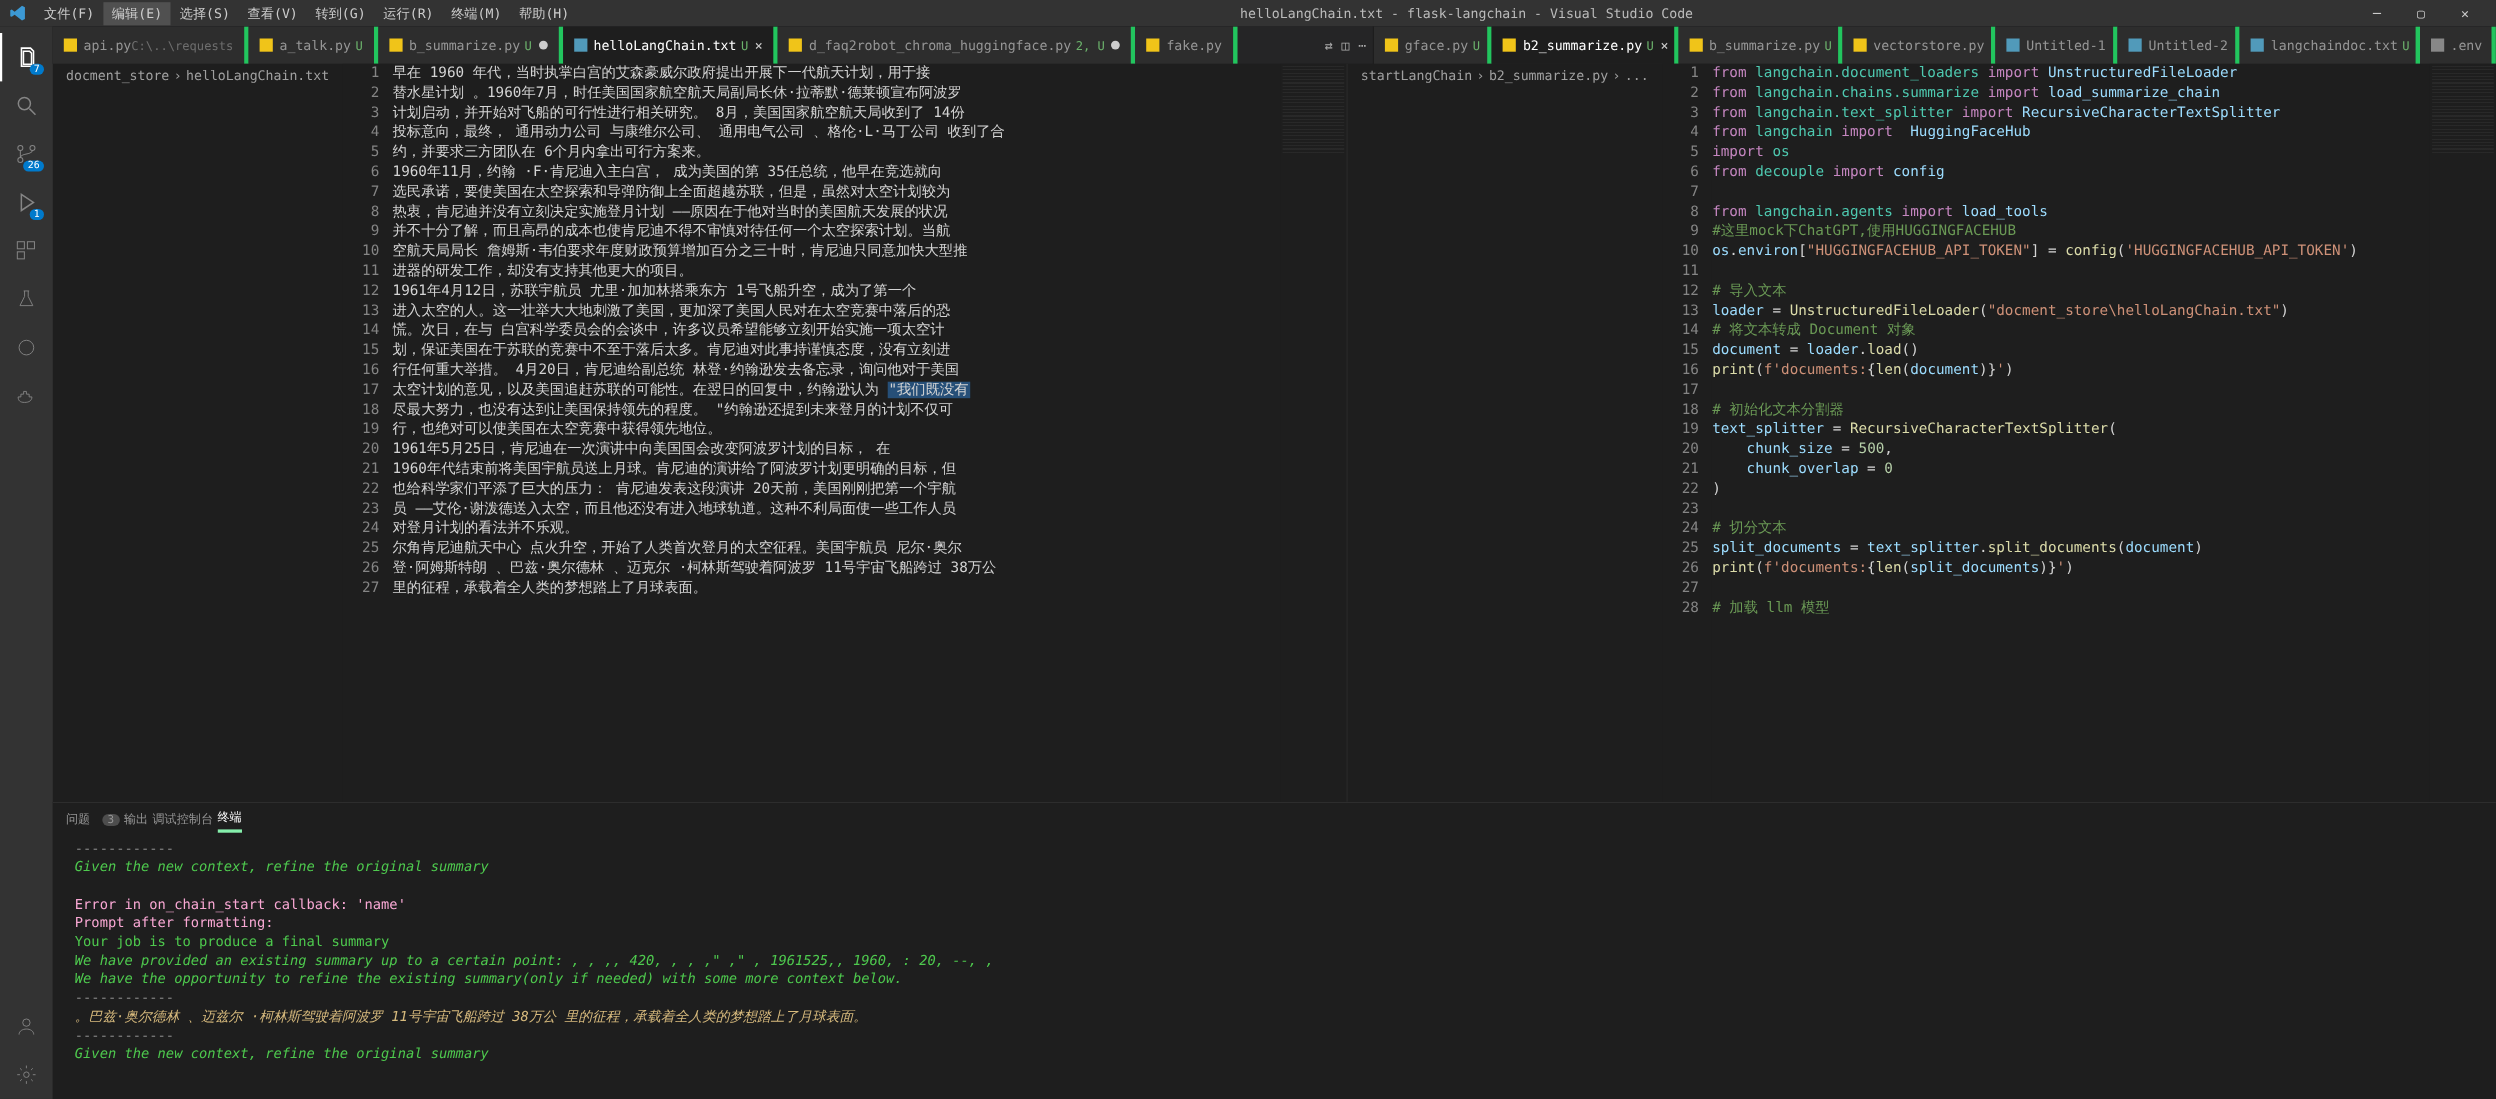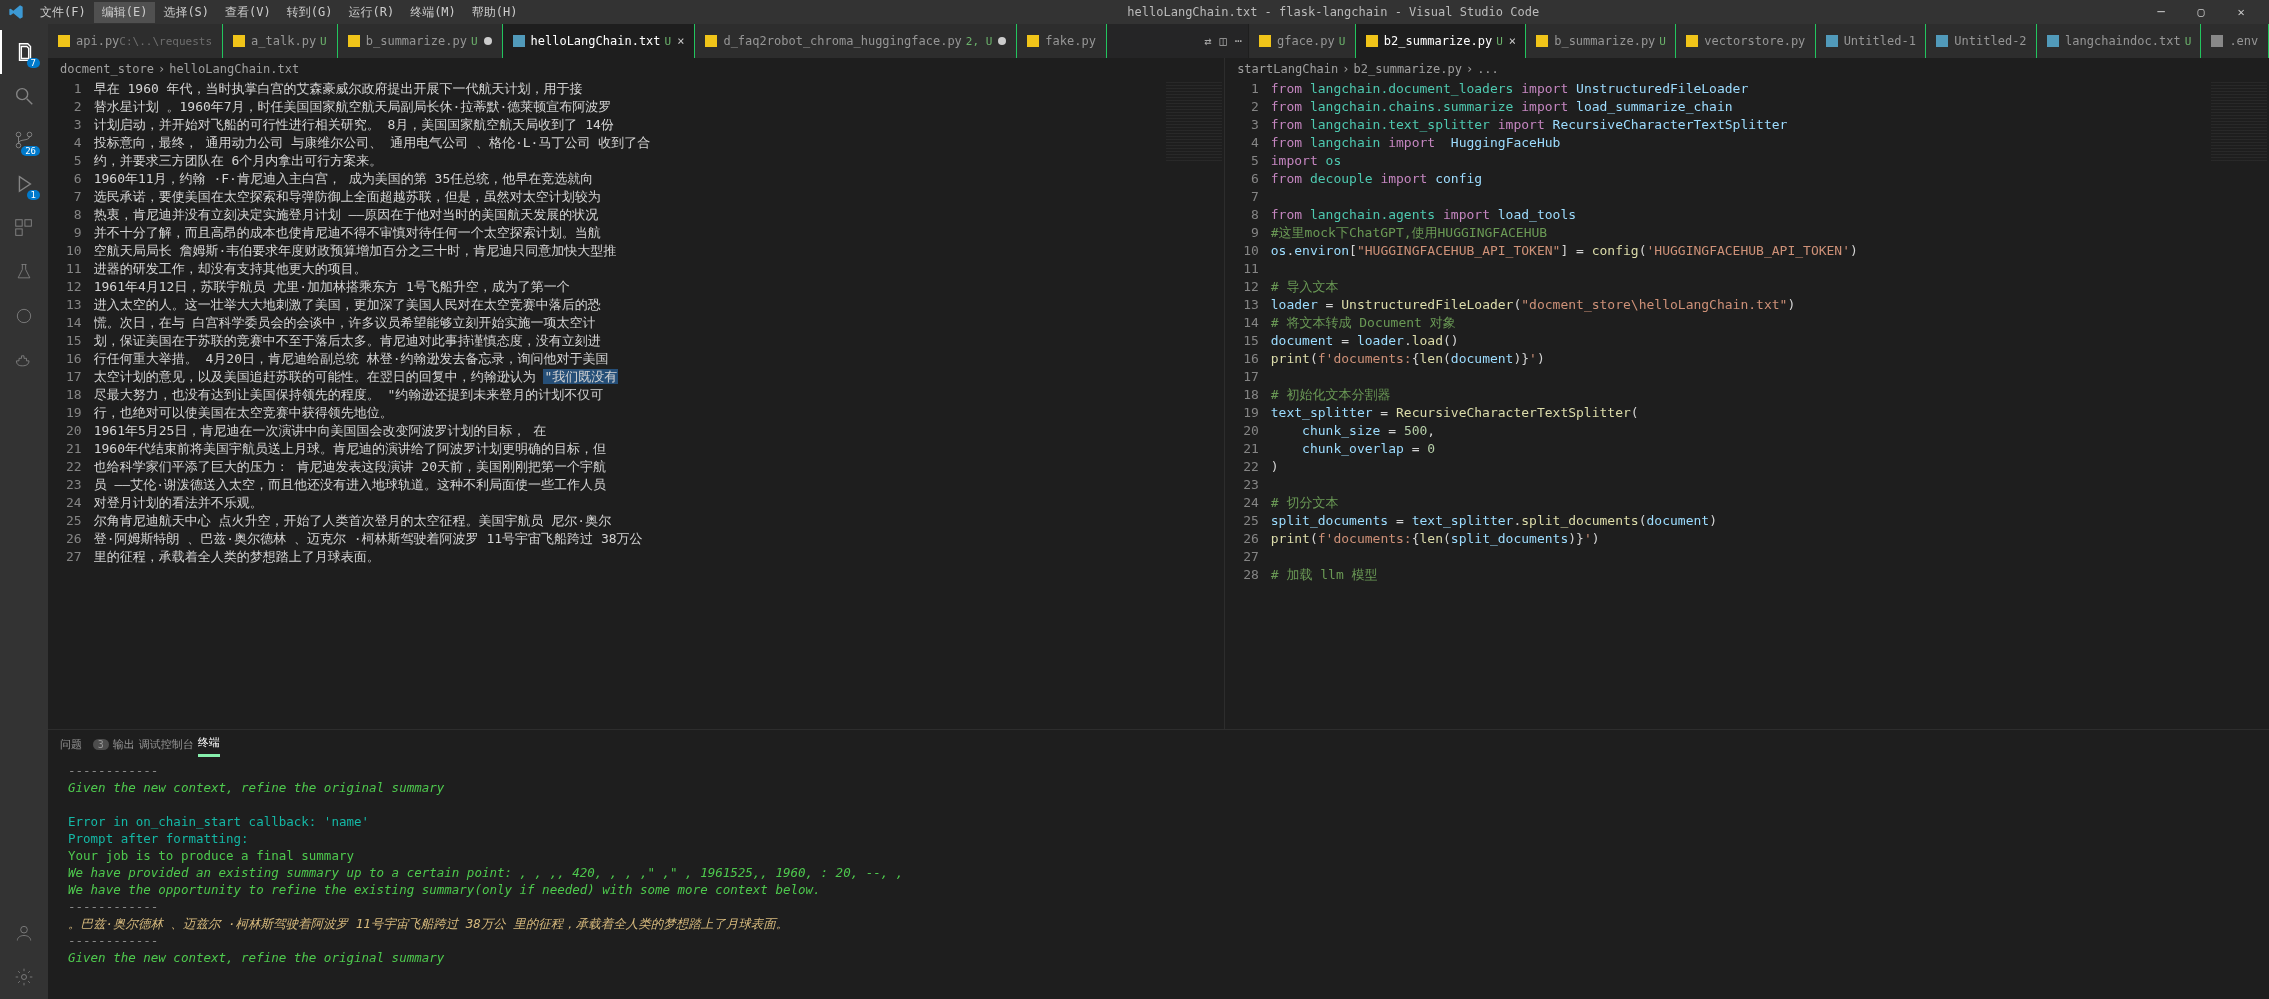--- a/index.html
+++ b/index.html
@@ -40,52 +40,52 @@
 .activitybar .act-item.active { color:#fff; border-left:2px solid #fff; }
 .activitybar .badge { position:absolute; bottom:6px; right:8px; background:#007acc; color:#fff; border-radius:8px; font-size:9px; padding:0 4px; }
 .activitybar .spacer { flex:1; }
 .content { flex:1; display:flex; flex-direction:column; min-width:0; }
 .tabs-row { height: 34px; background: #252526; display:flex; align-items:stretch; width:100%; }
 .tabs-group { display:flex; align-items:stretch; overflow:hidden; }
 .tabs-group.left { flex: 1 1 53%; }
 .tabs-group.right { flex: 1 1 47%; }
 .tab {
   display:flex; align-items:center; padding:0 10px; background:#2d2d2d; color:#969696;
-  border-right:1px solid #22c55e; font-size:12px; white-space:nowrap; min-width:0;
+  border-right:4px solid #22c55e; font-size:12px; white-space:nowrap; min-width:0;
 }
 .tab.active { background:#1e1e1e; color:#fff; }
 .tab .dot { width:8px; height:8px; border-radius:50%; background:#ccc; margin-left:6px; flex-shrink:0; }
 .tab .close { margin-left:6px; color:#ccc; }
 .tab .icon-sq { width:12px; height:12px; margin-right:6px; flex-shrink:0; }
 .tab .mstatus { margin-left:4px; font-size:11px; }
 .mstatus.U { color:#6cb36c; }
 .tab-actions { display:flex; align-items:center; padding:0 6px; gap:8px; color:#aaa; }
 .divider { width:1px; background:#1e1e1e; }
 .editors { flex:1; display:flex; min-height:0; }
-.editor-pane { display:flex; flex-direction:column; min-width:0; }
+.editor-pane { display:flex; min-width:0; }
 .editor-pane.left { flex: 1 1 53%; border-right:1px solid #2d2d2d; }
 .editor-pane.right { flex: 1 1 47%; }
 .breadcrumbs { height:22px; display:flex; align-items:center; padding:0 12px; color:#a0a0a0; font-size:12px; gap:4px; }
 .code-area { flex:1; display:flex; font-family:Consolas,monospace; font-size:13px; line-height:18px; position:relative; overflow:hidden; }
 .gutter { background:#1e1e1e; padding:0 12px 0 18px; text-align:right; color:#858585; }
 .code-lines { flex:1; padding-right:12px; white-space:pre; color:#d4d4d4; overflow:hidden; }
 .minimap { width:60px; background:#1e1e1e; position:relative; }
 .minimap .mm { position:absolute; right:2px; top:2px; width:56px; height:80px; background:repeating-linear-gradient(#333 0 1px, transparent 1px 3px); opacity:0.5; }
 .panel {
   height: 270px; background:#1e1e1e; border-top:1px solid #2d2d2d; display:flex; flex-direction:column;
 }
 .panel-tabs { height:28px; display:flex; align-items:center; padding:0 12px; gap:4px; font-size:11px; color:#969696; }
 .panel-tab { padding:4px 0; }
 .panel-tab.active { color:#fff; border-bottom:3px solid #86efac; }
 .panel-tab .pbadge { background:#4d4d4d; border-radius:8px; padding:0 5px; margin-left:4px; font-size:10px; }
 .panel-body { flex:1; overflow:auto; padding:4px 12px 8px 20px; font-family:Consolas,monospace; font-size:12.5px; line-height:17px; }
 .term-gray { color:#888; }
 .term-green { color:#4ec94e; }
 .term-yellow { color:#d7ba7d; }
-.term-white { color:#14b8a6; }
+.term-white { color:#f9a8d4; }
 .term-blue { color:#5a9bd5; }
 
 .s-kw { color:#c586c0; }
 .s-mod { color:#4ec9b0; }
 .s-fn { color:#dcdcaa; }
 .s-str { color:#ce9178; }
 .s-cmt { color:#6a9955; }
 .s-var { color:#9cdcfe; }
 .s-num { color:#b5cea8; }
 .cursor-highlight { background:#264f78; padding:0 1px; }

